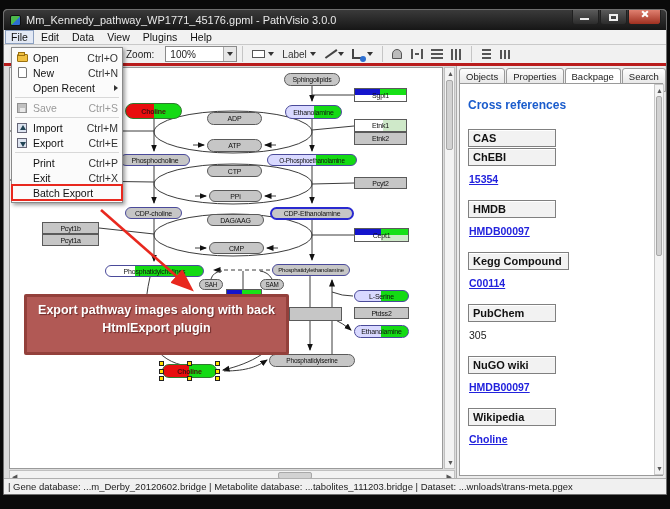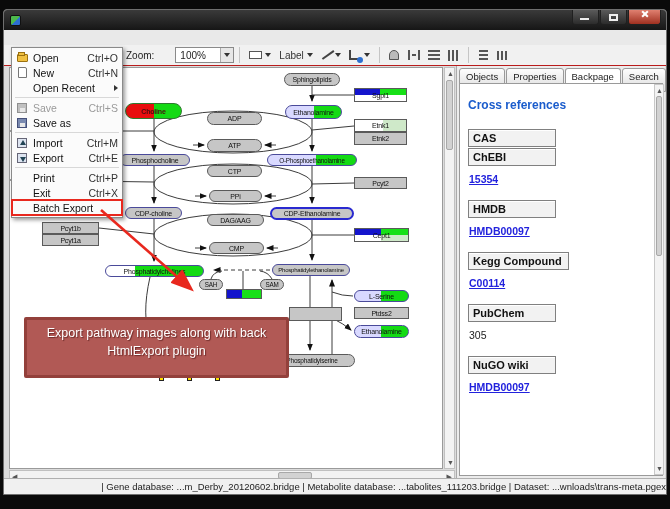--- a/index.html
+++ b/index.html
@@ -22,21 +22,21 @@
   .wbtn .box{position:absolute;left:8px;top:4px;width:9px;height:7px;border:2px solid #eee;}
   .wbtn .x1,.wbtn .x2{position:absolute;left:12px;top:3px;width:8px;height:2px;background:#fff;}
   .wbtn .x1{transform:rotate(45deg);} .wbtn .x2{transform:rotate(-45deg);}
   
   #menubar{position:absolute;left:0;top:20px;right:0;height:15px;background:#f2f2f2;
            border-bottom:1px solid #c9c9c9;display:flex;align-items:center;font-size:10.5px;color:#111;}
   .mb-item{padding:1px 6px;margin-left:1px;}
   .mb-item.active{background:#e3e9f5;border:1px solid #8ca0c0;padding:0 5px;}
   
   #toolbar{position:absolute;left:0;top:35px;right:0;height:21px;background:#f1f1f1;
-           border-bottom:1px solid #b91c1c;display:flex;align-items:center;font-size:10px;color:#222;}
+           border-bottom:3px solid #b91c1c;display:flex;align-items:center;font-size:10px;color:#222;}
   .tsep{width:1px;height:16px;background:#c5c5c5;margin:0 5px;}
   .combo{height:16px;background:#fff;border:1px solid #8a8a8a;display:flex;align-items:center;
          font-size:10px;padding-left:4px;position:relative;}
   .combo .caret{margin-left:auto;width:13px;height:100%;background:#e7e7e7;border-left:1px solid #aaa;
                 display:flex;align-items:center;justify-content:center;}
   .tri{width:0;height:0;border-left:3px solid transparent;border-right:3px solid transparent;
        border-top:4px solid #333;}
   .tbtn{height:17px;min-width:17px;display:flex;align-items:center;justify-content:center;
         margin:0 1px;border:1px solid transparent;border-radius:2px;color:#333;font-size:10px;padding:0 2px;}
   .mini-rect{width:13px;height:8px;border:1px solid #555;background:#fff;}
@@ -68,33 +68,33 @@
   .xref-head{display:inline-block;min-width:88px;border:1px solid #808080;background:#f2f2f2;
              font-weight:bold;font-size:11px;color:#111;padding:2px 6px 2px 4px;
              box-shadow:inset 0 1px 0 #fff;}
   .xref-val{display:block;font-size:10.5px;font-weight:bold;margin:7px 0 14px 1px;}
   .xref-val.link{color:#2222dd;text-decoration:underline;}
   .xref-val.plain{color:#222;text-decoration:none;font-weight:normal;}
   #panel-vscroll{position:absolute;right:1px;top:18px;width:10px;bottom:3px;background:#f3f3f3;border:1px solid #c8c8c8;}
   
   #statusbar{position:absolute;left:0;right:0;bottom:0;height:16px;background:#f0f0f0;
              border-top:1px solid #b0b0b0;display:flex;align-items:center;font-size:9.5px;color:#222;padding-left:4px;
-             white-space:nowrap;overflow:hidden;justify-content:flex-end;}
+             white-space:nowrap;overflow:hidden;}
   
   .met,.gene{position:absolute;display:flex;align-items:center;justify-content:center;
              font-size:7px;color:#101010;letter-spacing:-0.2px;z-index:10;overflow:hidden;white-space:nowrap;}
   .met{background:#c6c6c6;border:1px solid #4a4a9a;border-radius:8px;}
   .met.gborder{border-color:#5a5a5a;}
   .gene{background:#c6c6c6;border:1px solid #5a5a5a;}
   .hdl{position:absolute;width:5px;height:5px;background:#ffe000;border:1px solid #222;z-index:12;}
   
   #callout{position:absolute;left:14px;top:226px;width:265px;height:61px;z-index:20;
            background:#b15955;border:3px solid #93403b;border-radius:2px;color:#fff;
-           font-weight:normal;font-size:12.5px;text-align:center;line-height:1.4;padding-top:5px;
-           text-shadow:1px 1px 1px rgba(60,10,10,.6);margin-top:23px;}
+           font-weight:bold;font-size:12.5px;text-align:center;line-height:1.4;padding-top:5px;
+           text-shadow:1px 1px 1px rgba(60,10,10,.6);}
   #callout .hl{color:#55d42e;}
   
   #filemenu{position:absolute;left:7px;top:37px;width:112px;z-index:40;background:#fbfbfb;
             border:1px solid #8a8a8a;box-shadow:2px 2px 4px rgba(0,0,0,.4);font-size:10.5px;color:#111;
             padding:2px 0;}
   .fm-row{display:flex;align-items:center;height:15px;padding:0 4px 0 3px;position:relative;}
   .fm-ico{width:14px;height:12px;margin-right:4px;display:flex;align-items:center;justify-content:center;}
   .fm-label{flex:1;}
   .fm-short{color:#333;margin-left:6px;}
   .fm-row.disabled .fm-label,.fm-row.disabled .fm-short{color:#9a9a9a;}
@@ -116,38 +116,47 @@
   svg{display:block;}
 </style>
 </head>
 <body>
 
 <div id="stage">
   <div id="win">
 
     <div id="titlebar">
       <div id="title-icon"></div>
+      <span>Mm_Kennedy_pathway_WP1771_45176.gpml - PathVisio 3.0.0</span>
       <div class="winbtns">
         <div class="wbtn">
             <div class="bar"></div>
           </div>
         <div class="wbtn">
             <div class="box"></div>
           </div>
         <div class="wbtn close">
             <div class="x1"></div>
             <div class="x2"></div>
           </div>
       </div>
     </div>
 
+    <div id="menubar">
+      <span class="mb-item active">File</span>
+      <span class="mb-item">Edit</span>
+      <span class="mb-item">Data</span>
+      <span class="mb-item">View</span>
+      <span class="mb-item">Plugins</span>
+      <span class="mb-item">Help</span>
+    </div>
 
     <div id="toolbar">
       <span style="margin-left:122px">Zoom:</span>
-      <div class="combo" style="width:59px;margin-left:21px">
+      <div class="combo" style="width:72px;margin-left:11px">
         <span>100%</span>
         <span class="caret">
             <span class="tri"></span>
           </span>
       </div>
       <div class="tsep"></div>
       <div class="tbtn">
           <span class="mini-rect"></span>
           <span class="tri" style="margin-left:3px"></span>
         </div>
@@ -340,20 +349,24 @@
             <a class="xref-val link">C00114</a>
           </div>
           <div>
             <span class="xref-head">PubChem</span>
             <span class="xref-val plain">305</span>
           </div>
           <div>
             <span class="xref-head">NuGO wiki</span>
             <a class="xref-val link">HMDB00097</a>
           </div>
+          <div>
+            <span class="xref-head">Wikipedia</span>
+            <a class="xref-val link">Choline</a>
+          </div>
 
         </div>
         <div id="panel-vscroll">
           <span class="sarrow" style="left:1px;top:1px">▲</span>
           <div class="sthumb" style="left:1px;top:11px;width:6px;height:160px"></div>
           <span class="sarrow" style="left:1px;bottom:1px">▼</span>
         </div>
       </div>
     </div>
 
@@ -381,26 +394,20 @@
         <span class="fm-label">Open Recent</span>
         <span class="fm-sub"></span>
       </div>
       <div class="fm-sep"></div>
       <div class="fm-row disabled">
         <span class="fm-ico">
             <span class="i-disk gray"></span>
           </span>
         <span class="fm-label">Save</span>
         <span class="fm-short">Ctrl+S</span>
-      </div>
-      <div class="fm-row">
-        <span class="fm-ico">
-            <span class="i-disk"></span>
-          </span>
-        <span class="fm-label">Save as</span>
       </div>
       <div class="fm-sep"></div>
       <div class="fm-row">
         <span class="fm-ico">
             <span class="i-imp"></span>
           </span>
         <span class="fm-label">Import</span>
         <span class="fm-short">Ctrl+M</span>
       </div>
       <div class="fm-row">

